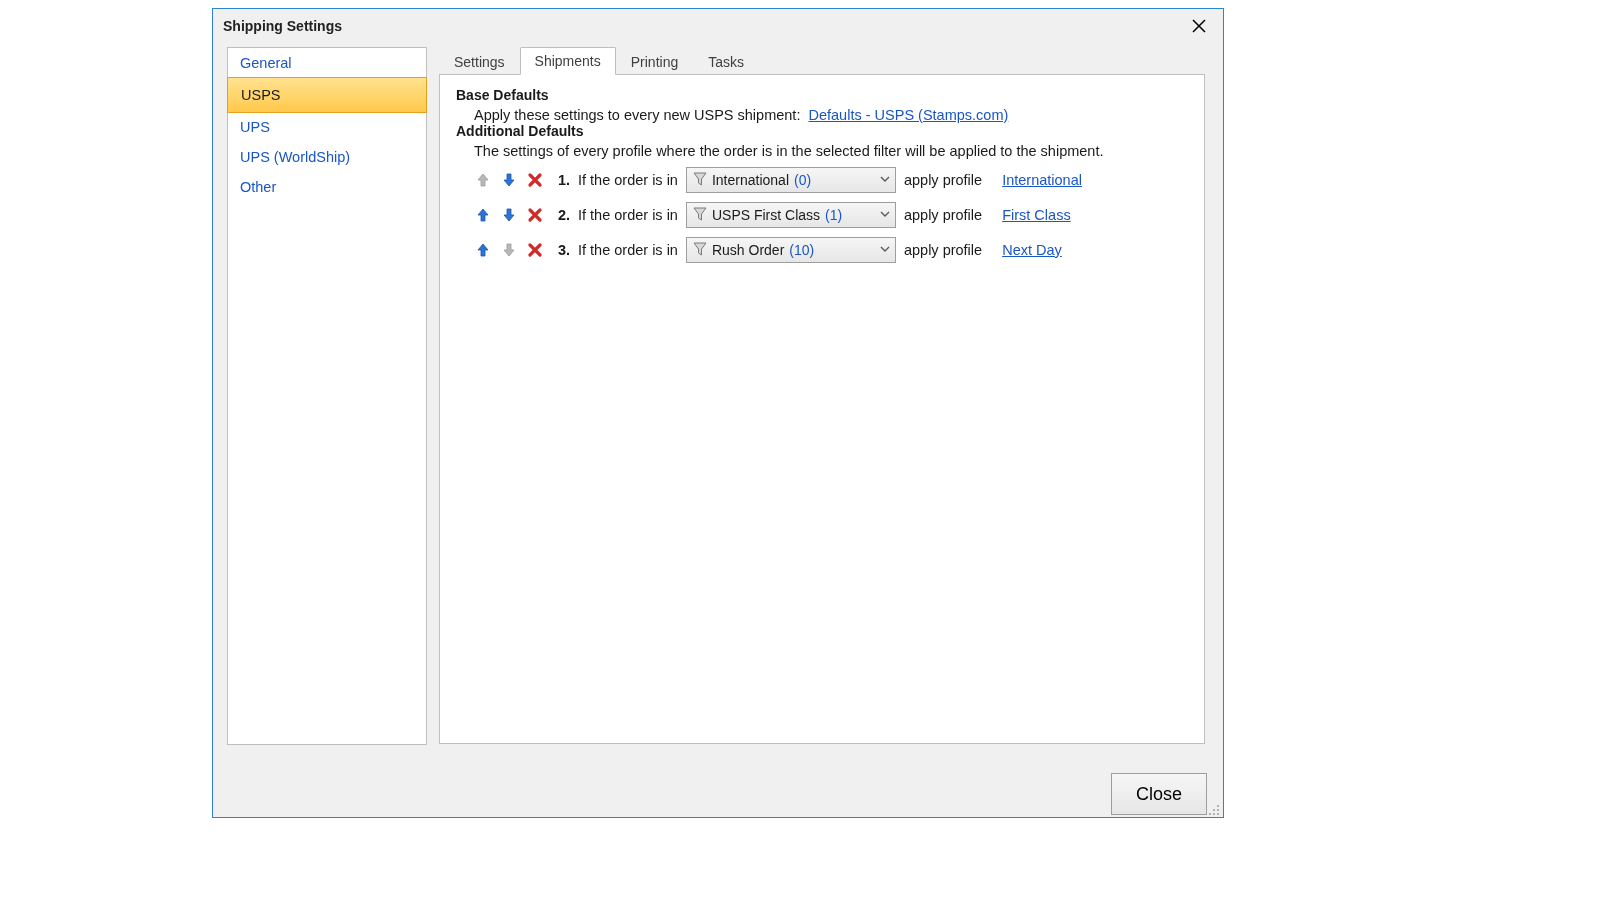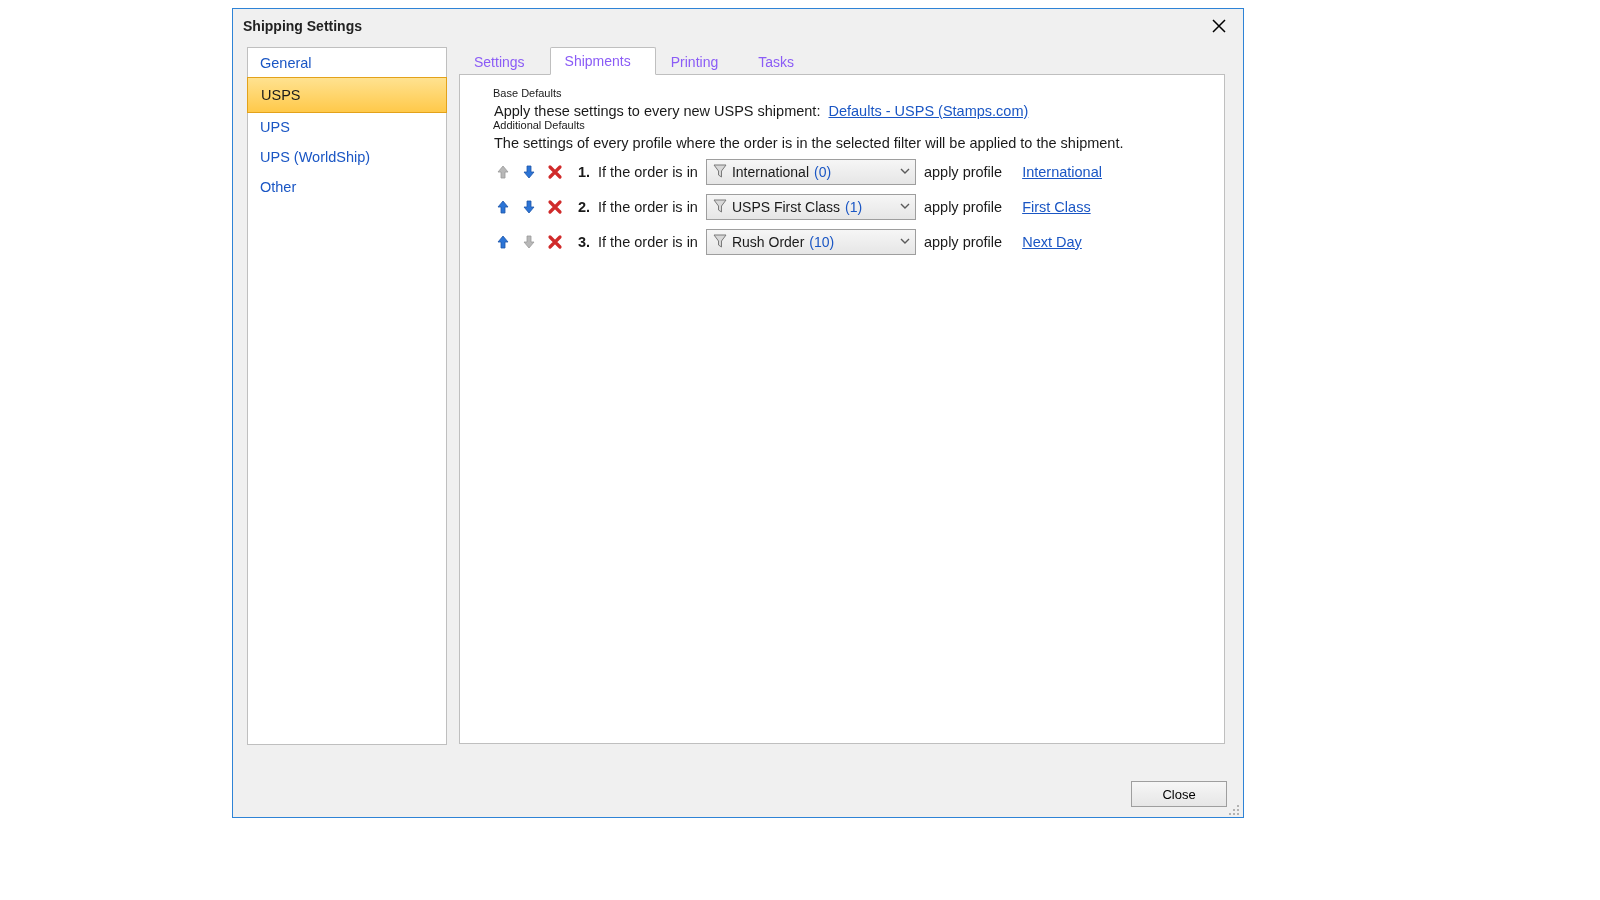--- a/index.html
+++ b/index.html
@@ -1,20 +1,20 @@
 <!DOCTYPE html>
 <html><head>
 <meta charset="utf-8">
 <style>
   * { box-sizing: border-box; font-family: "Segoe UI", Tahoma, sans-serif; }
   html,body { margin:0; padding:0; width:1600px; height:900px; background:#fff; }
   .stage { width:1600px; height:900px; position:relative; background:#fff; }
   .dialog {
     position:absolute;
-    left:232px; top:8px;
+    left:212px; top:8px;
     width:1012px; height:810px;
     background:#f0f0f0;
     border:1px solid #2e83d6;
     display:flex; flex-direction:column;
   }
   .titlebar {
     height:34px;
     display:flex; align-items:center; justify-content:space-between;
     padding:0 10px;
     font-size:14px;
@@ -51,23 +51,23 @@
     font-weight:400;
     margin:-1px;
     padding:9px 13px;
   }
   .tabs-row {
     display:flex;
     align-items:flex-end;
     height:28px;
   }
   .tab {
-    padding:5px 24px 5px 14px;
-    font-size:14px;
-    color:#8b5cf6;
+    padding:5px 14px 5px 14px;
+    font-size:14px;
+    color:#404040;
     background:#f0f0f0;
     border:1px solid transparent;
     border-bottom:none;
     cursor:pointer;
     margin-right:0px;
   }
   .tab.active {
     background:#fff;
     border:1px solid #bfbfbf;
     border-bottom:1px solid #fff;
@@ -77,25 +77,24 @@
   }
   .tab-panel {
     background:#fff;
     border:1px solid #bfbfbf;
     height:670px;
     margin-top:-1px;
     padding:12px 16px;
     position:relative;
   }
   .section-title {
-    font-weight:400;
-    font-size:11px;
+    font-weight:700;
+    font-size:14px;
     color:#1a1a1a;
     margin-bottom:4px;
-    margin-left:17px;
   }
   .section-text {
     font-size:14.5px;
     color:#1a1a1a;
     margin-left:18px;
   }
   a.link { color:#1a56c4; text-decoration:underline; cursor:pointer; }
   .rules { margin-left:18px; margin-top:4px; }
   .rule-row {
     display:flex; align-items:center;
@@ -132,24 +131,24 @@
     color:#1a1a1a;
     cursor:pointer;
   }
   .footer {
     height:46px;
     display:flex; align-items:center; justify-content:flex-end;
     padding-right:16px;
     position:relative;
   }
   .close-btn {
-    width:96px; height:26px;
+    width:96px; height:42px;
     background:linear-gradient(to bottom,#f6f6f6,#e6e6e6);
     border:1px solid #9e9e9e;
-    font-size:13px;
+    font-size:18px;
     cursor:pointer;
   }
   .grip {
     position:absolute; right:3px; bottom:3px;
     width:12px; height:12px;
   }
   .right-pane { flex:1; display:flex; flex-direction:column; }
 </style>
 </head>
 <body>

